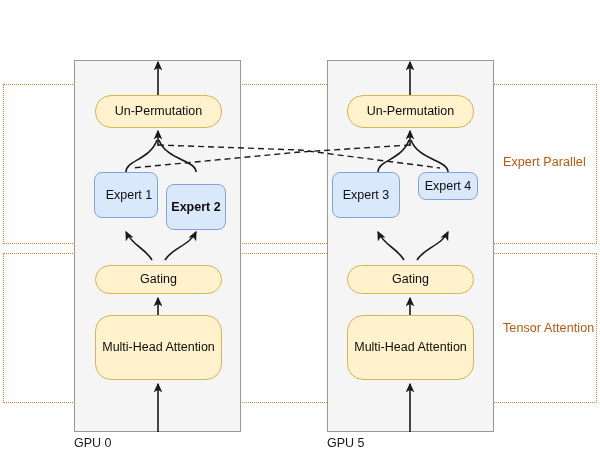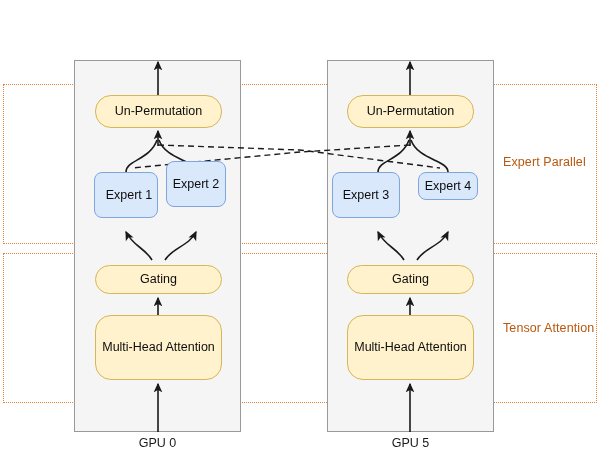--- a/index.html
+++ b/index.html
@@ -34,21 +34,20 @@
   .gpu-box {
     position: absolute;
     background: #f5f5f5;
     border: 1.5px solid #999999;
     box-sizing: border-box;
   }
   .gpu-label {
     position: absolute;
     color: #1a1a1a;
     font-size: 12.5px;
-    text-align: center;
     white-space: nowrap;
   }
   .node {
     position: absolute;
     box-sizing: border-box;
     display: flex;
     align-items: center;
     justify-content: center;
     font-size: 12.5px;
     color: #0d0d0d;
@@ -118,21 +117,21 @@
 
     <line x1="410" y1="95" x2="410" y2="62" stroke="#1a1a1a" stroke-width="1.6" marker-end="url(#arrowhead)"></line>
 
     <path d="M158,145 L300,150 L440,168" fill="none" stroke="#1a1a1a" stroke-width="1.4" stroke-dasharray="6,4"></path>
     <path d="M410,145 L300,152 L132,168" fill="none" stroke="#1a1a1a" stroke-width="1.4" stroke-dasharray="6,4"></path>
   </svg>
 
   <div id="nodes-layer">
       <div class="node node-yellow" style="left: 95px; top: 95px; width: 127px; height: 33px;">Un-Permutation</div>
       <div class="node node-blue" style="left: 94px; top: 172px; width: 64px; height: 46px; padding-left: 6px;">Expert 1</div>
-      <div class="node node-blue" style="left: 166px; top: 161px; width: 60px; height: 46px;">Expert 2</div>
+      <div class="node node-blue" style="left: 166px; top: 184px; width: 60px; height: 46px; font-weight: bold;">Expert 2</div>
       <div class="node node-yellow" style="left: 95px; top: 265px; width: 127px; height: 29px;">Gating</div>
       <div class="node node-yellow" style="left: 95px; top: 315px; width: 127px; height: 65px;">Multi-Head Attention</div>
       <div class="node node-yellow" style="left: 347px; top: 95px; width: 127px; height: 33px;">Un-Permutation</div>
       <div class="node node-blue" style="left: 332px; top: 172px; width: 68px; height: 46px;">Expert 3</div>
       <div class="node node-blue" style="left: 418px; top: 172px; width: 60px; height: 28px;">Expert 4</div>
       <div class="node node-yellow" style="left: 347px; top: 265px; width: 127px; height: 29px;">Gating</div>
       <div class="node node-yellow" style="left: 347px; top: 315px; width: 127px; height: 65px;">Multi-Head Attention</div>
     </div>
 
   <div class="region-label" id="region-label-0" style="left: 503px; top: 155px;">Expert Parallel</div>

